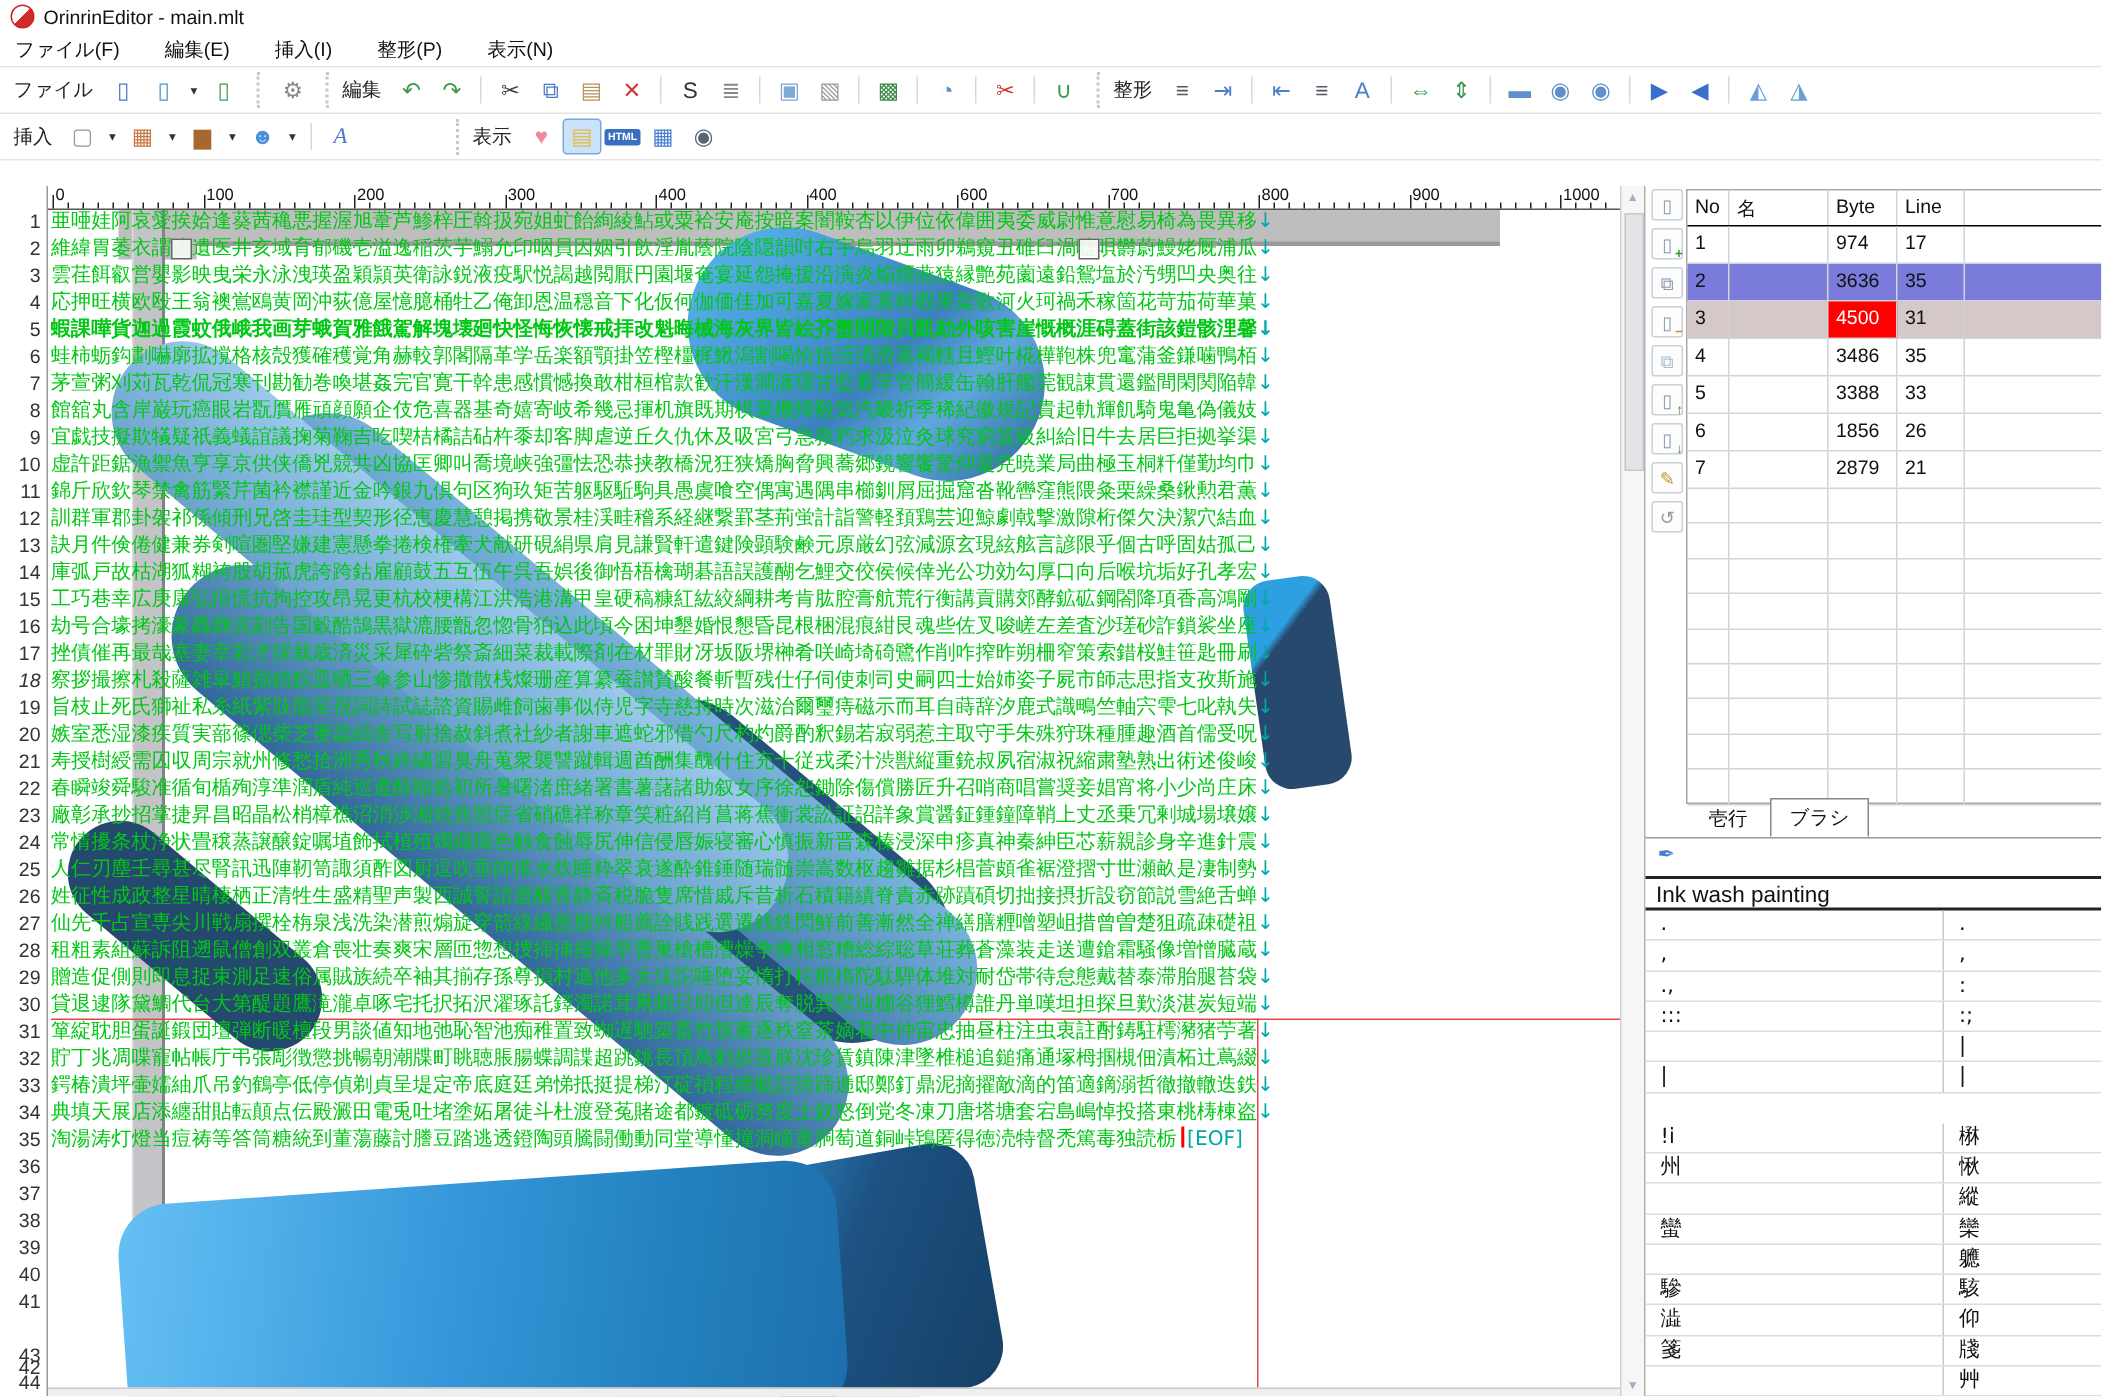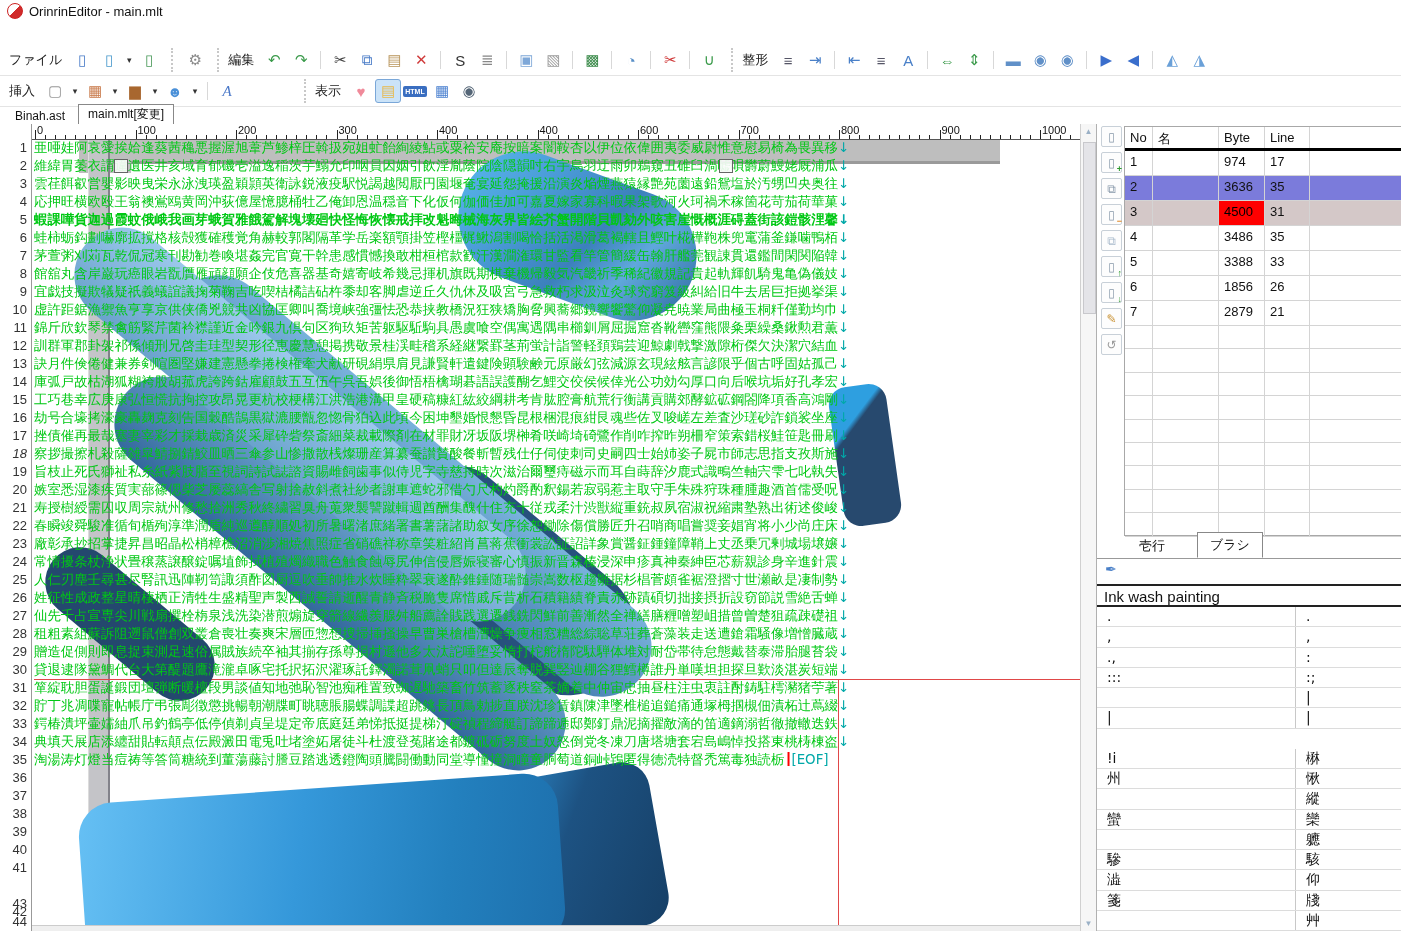--- a/index.html
+++ b/index.html
@@ -61,24 +61,24 @@
               border-left:1px solid #B0B0B0;box-sizing:border-box;}
   #block-toolbar{position:absolute;left:0;top:0;width:27px;height:412px;}
   .blk-icon{position:absolute;left:4px;width:19px;height:19px;border:1px solid #C8D0D8;border-radius:2px;
             display:flex;align-items:center;justify-content:center;font-size:12px;background:#FDFDFD;}
   .blk-icon .badge{position:absolute;right:-1px;bottom:-2px;font-size:9px;font-weight:bold;}
   #aa-table{position:absolute;left:27px;top:2px;width:277px;height:410px;border:1px solid #A8A8A8;
             border-right:none;box-sizing:border-box;font-size:13px;}
   .trow{position:absolute;left:0;width:100%;display:flex;border-bottom:1px solid #D4D4D4;box-sizing:border-box;}
   .tcell{height:100%;box-sizing:border-box;border-right:1px solid #D4D4D4;padding:3px 0 0 5px;overflow:hidden;}
   .c-no{width:28px;} .c-name{width:66px;} .c-byte{width:46px;} .c-line{width:45px;} .c-rest{flex:1;border-right:none;}
-  .trow.header{border-bottom:3px solid #000000;align-items:flex-end;}
+  .trow.header{border-bottom:1px solid #000000;align-items:flex-end;}
   .trow.selected{background:#7B7BDB;}
   .trow.error{background:#D4C8C8;}
-  .tcell.cell-error{background:#FF0000;color:#000000;}
+  .tcell.cell-error{background:#FF0000;color:#ffffff;}
   #panel-tabs{position:absolute;left:0;top:413px;width:100%;height:22px;border-bottom:1px solid #999;box-sizing:border-box;}
   .p-tab{position:absolute;bottom:0;padding:3px 12px;font-size:13px;}
   .p-tab.active{border:1px solid #888;border-bottom:1px solid #fff;background:#fff;}
   #brush-row{position:absolute;left:8px;top:437px;height:22px;font-size:14px;color:#4A80C8;}
   #palette-header{position:absolute;left:0;top:460px;width:100%;height:23px;border-top:2px solid #222;
                   border-bottom:2px solid #222;box-sizing:border-box;padding:2px 0 0 7px;font-size:15px;background:#fff;}
   #palette-list{position:absolute;left:0;top:483px;width:100%;height:324px;font-family:"DejaVu Sans",sans-serif;}
   .prow{position:absolute;left:0;width:100%;height:20.25px;border-bottom:1px solid #DCDCDC;box-sizing:border-box;display:flex;}
   .pcell{height:100%;box-sizing:border-box;font-size:14px;line-height:19px;padding-left:10px;overflow:hidden;}
   .pcell.l{width:199px;border-right:1px solid #C8C8C8;} .pcell.r{flex:1;}
@@ -86,20 +86,27 @@
 </head>
 <body>
 
 <div id="app">
 
   <div id="titlebar">
     <span id="app-logo"></span>
     <span>OrinrinEditor - main.mlt</span>
   </div>
 
+  <div id="menubar">
+      <span class="menu-item">ファイル(F)</span>
+      <span class="menu-item">編集(E)</span>
+      <span class="menu-item">挿入(I)</span>
+      <span class="menu-item">整形(P)</span>
+      <span class="menu-item">表示(N)</span>
+    </div>
 
   <div id="toolbar1" class="toolbar">
       <div class="tb-group">
         <span class="tb-label">ファイル</span>
         <span class="tb-icon" style="color: rgb(74, 124, 200);">▯</span>
         <span class="tb-icon" style="color: rgb(74, 154, 204);">▯</span>
         <span class="tb-icon drop">▾</span>
         <span class="tb-icon" style="color: rgb(74, 154, 90);">▯</span>
       </div>
       <div class="tb-group">
@@ -171,24 +178,20 @@
         <span class="tb-icon" style="color: rgb(240, 138, 154);">♥</span>
         <span class="tb-icon sel" style="color: rgb(232, 184, 74);">▤</span>
         <span class="tb-icon">
           <span class="tbadge">HTML</span>
         </span>
         <span class="tb-icon" style="color: rgb(74, 128, 208);">▦</span>
         <span class="tb-icon" style="color: rgb(85, 102, 119);">◉</span>
       </div>
     </div>
 
-  <div id="tabbar">
-      <span class="doc-tab">Binah.ast</span>
-      <span class="doc-tab active">main.mlt[変更]</span>
-    </div>
 
   <div id="editor">
     <div id="ruler">
         <div class="tick" style="left: 4px; height: 9px;"></div>
         <div class="tick-label" style="left: 6px;">0</div>
         <div class="tick" style="left: 14.05px; height: 4px;"></div>
         <div class="tick" style="left: 24.1px; height: 4px;"></div>
         <div class="tick" style="left: 34.15px; height: 4px;"></div>
         <div class="tick" style="left: 44.2px; height: 4px;"></div>
         <div class="tick" style="left: 54.25px; height: 4px;"></div>
@@ -564,21 +567,21 @@
         <div class="trow " style="top: 386.2px; height: 23.4px;">
           <div class="tcell c-no"></div>
           <div class="tcell c-name"></div>
           <div class="tcell c-byte"></div>
           <div class="tcell c-line"></div>
           <div class="tcell c-rest"></div>
         </div>
       </div>
     <div id="panel-tabs">
         <span class="p-tab" style="left: 30px;">壱行</span>
-        <span class="p-tab active" style="left: 100px;">ブラシ</span>
+        <span class="p-tab active" style="left: 83px;">ブラシ</span>
       </div>
     <div id="brush-row">✒</div>
     <div id="palette-header">Ink wash painting</div>
     <div id="palette-list">
         <div class="prow" style="top: 0px;">
           <div class="pcell l">.</div>
           <div class="pcell r">.</div>
         </div>
         <div class="prow" style="top: 20.25px;">
           <div class="pcell l">,</div>

